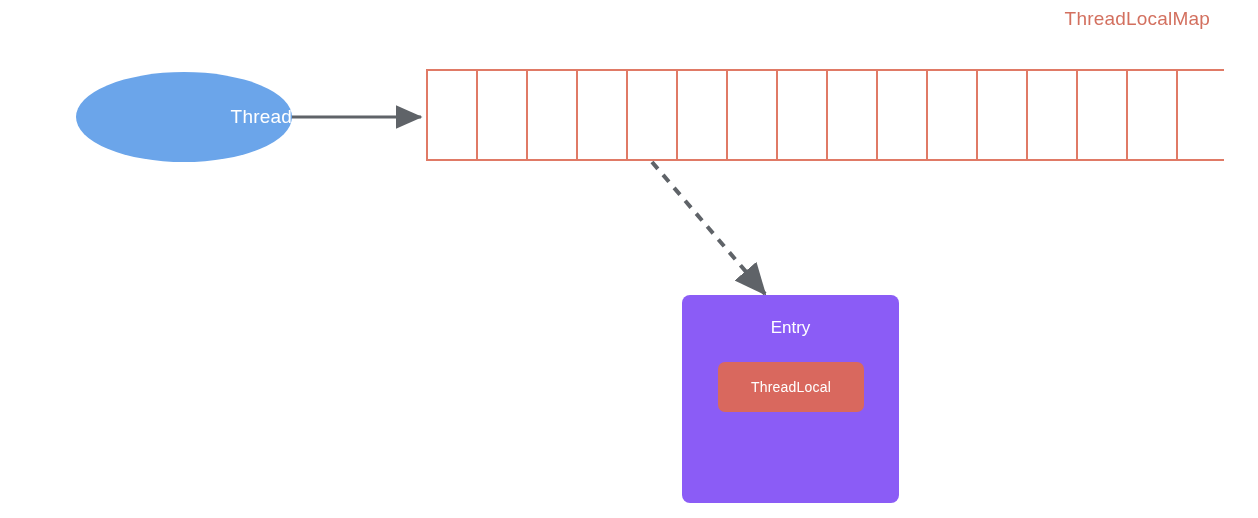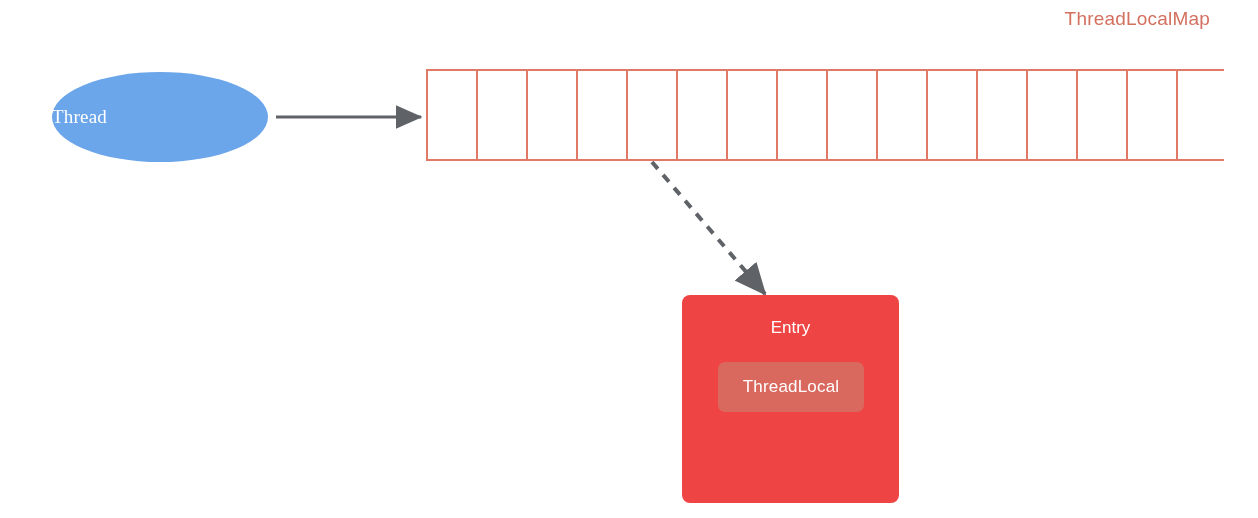--- a/index.html
+++ b/index.html
@@ -34,30 +34,29 @@
     text-align: right;
     font-size: 19px;
     color: #d3705f;
     letter-spacing: 0.2px;
     white-space: nowrap;
   }
 
   
   .thread-node {
     position: absolute;
-    left: 52px;
+    left: 76px;
     top: 72px;
     width: 216px;
     height: 90px;
     background: #6ba5ea;
     border-radius: 50%;
     display: flex;
     align-items: center;
-    justify-content: flex-start;
-    font-family: Liberation Serif, serif;
+    justify-content: flex-end;
   }
   .thread-label {
     color: #ffffff;
     font-size: 19px;
     letter-spacing: 0.2px;
   }
 
   
   .map-table {
     position: absolute;
@@ -78,21 +77,21 @@
     border-right-width: 2px;
   }
 
   
   .entry-box {
     position: absolute;
     left: 682px;
     top: 295px;
     width: 217px;
     height: 208px;
-    background: #ef4444;
+    background: #8b5cf6;
     border-radius: 8px;
   }
   .entry-title {
     position: absolute;
     left: 0;
     top: 23px;
     width: 217px;
     text-align: center;
     color: #ffffff;
     font-size: 17px;
@@ -105,21 +104,21 @@
     background: #d9685e;
     border-radius: 7px;
     display: flex;
     align-items: center;
     justify-content: center;
   }
   .field-box.first { top: 67px; }
   .field-box.second { top: 137px; }
   .field-label {
     color: #ffffff;
-    font-size: 17px;
+    font-size: 14px;
     letter-spacing: 0.2px;
   }
 </style>
 </head>
 <body>
 
 <div id="canvas">
 
   <svg id="svg-layer" viewBox="0 0 1258 518" xmlns="http://www.w3.org/2000/svg">
     <defs>

